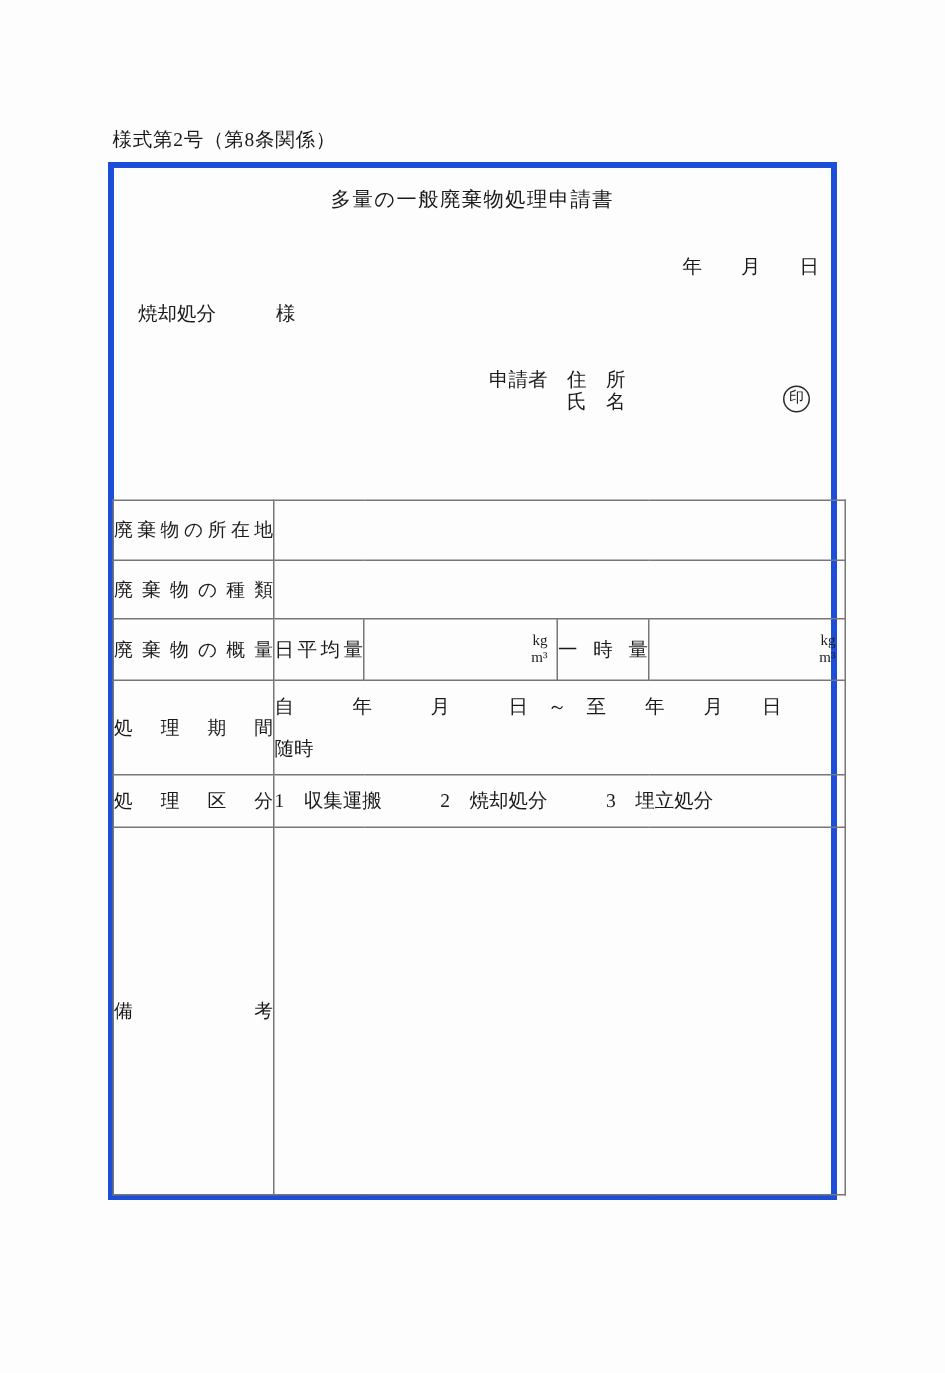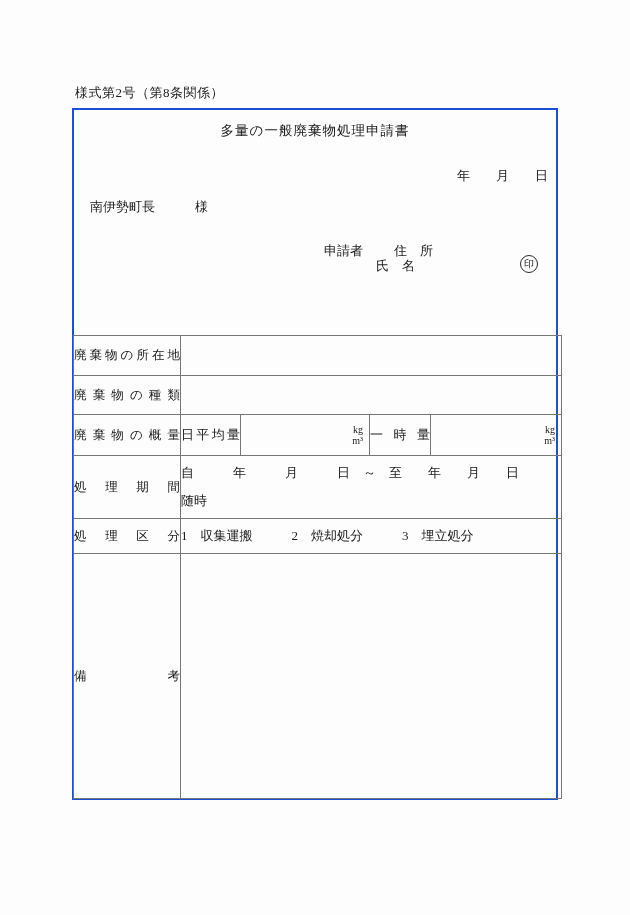--- a/index.html
+++ b/index.html
@@ -5,27 +5,27 @@
   html,body{margin:0;padding:0;}
   body{
     width:630px;height:915px;position:relative;
     background:#fdfdfd;color:#1a1a1a;
     font-family:"Liberation Serif","DejaVu Serif",serif;
     -webkit-font-smoothing:antialiased;
   }
   .form-number{position:absolute;left:75px;top:84px;font-size:13px;letter-spacing:.5px;}
   .form-box{
     position:absolute;left:72px;top:108px;width:486px;height:692px;
-    border:2px solid #1d4ed8;box-sizing:border-box;
+    border:4px solid #1d4ed8;box-sizing:border-box;
   }
   .form-title{position:absolute;top:12px;left:0;width:100%;text-align:center;font-size:13.5px;letter-spacing:1px;}
   .date-line{position:absolute;top:57px;right:8px;font-size:13px;}
   .addressee-line{position:absolute;top:88px;left:16px;font-size:13px;display:flex;gap:40px;}
   .applicant{position:absolute;top:133px;left:250px;font-size:13px;line-height:15px;}
-  .applicant .addr{margin-left:31px;}
+  .applicant .addr{margin-left:13px;}
   .applicant .name{margin-left:52px;text-align:center;}
   .seal{
     position:absolute;top:145px;left:446px;width:16px;height:16px;
     border:1px solid #2a2a2a;border-radius:50%;
     display:flex;align-items:center;justify-content:center;
     font-size:10px;line-height:1;
   }
   .body-par{
     position:absolute;top:179px;left:4px;right:4px;margin:0;
     font-size:13px;line-height:15.5px;text-align:justify;
@@ -58,21 +58,21 @@
 
 <div class="form-number">様式第2号（第8条関係）</div>
 
 <div class="form-box">
 
   <div class="form-title">多量の一般廃棄物処理申請書</div>
 
   <div class="date-line">年　　月　　日</div>
 
   <div class="addressee-line">
-    <span>南伊勢町長</span>
+    <span>焼却処分</span>
     <span>様</span>
   </div>
 
   <div class="applicant">
     <div>
       <span>申請者</span><span class="addr">住　所</span>
     </div>
     <div>
       <span class="name">氏　名</span>
     </div>

